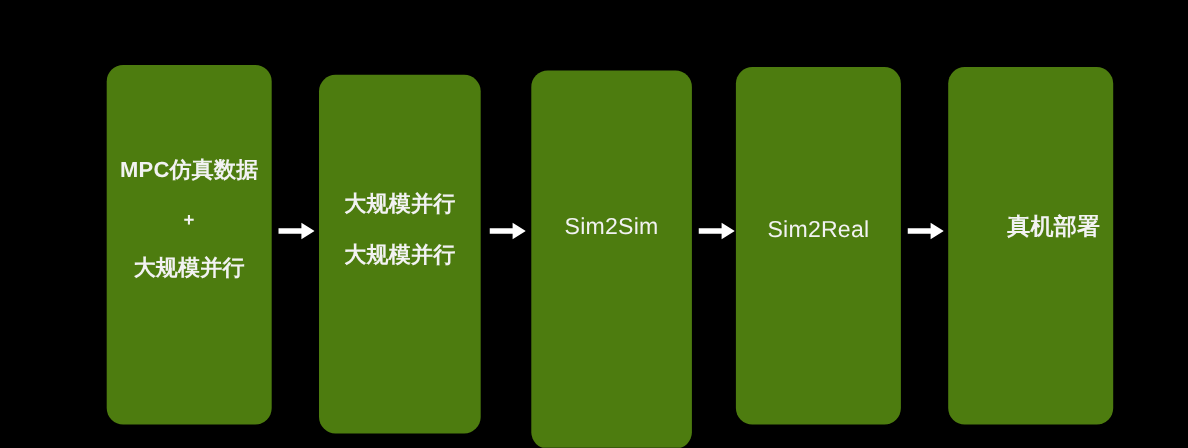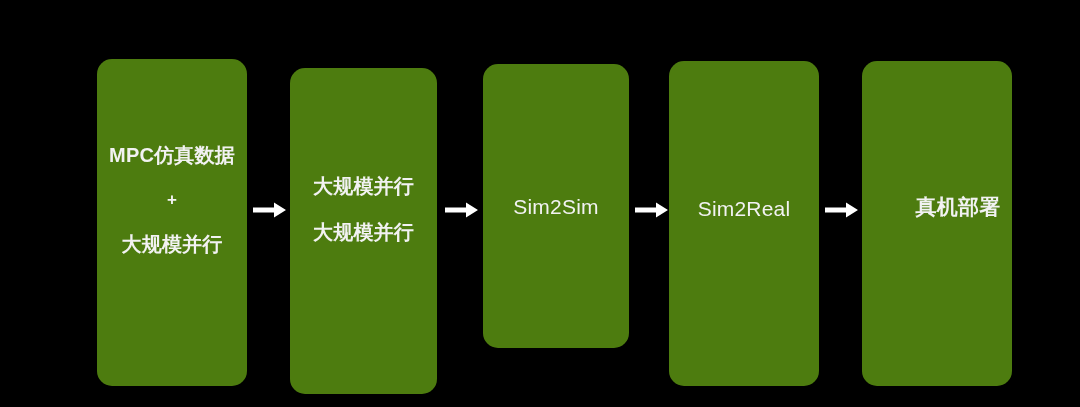--- a/index.html
+++ b/index.html
@@ -29,21 +29,21 @@
     box-sizing: border-box;
     display: flex;
     flex-direction: column;
     align-items: center;
     justify-content: center;
     text-decoration: underline;
   }
 
   .stage-box.box-1 { left: 97px;  top: 59px; width: 150px; height: 327px; }
   .stage-box.box-2 { left: 290px; top: 68px; width: 147px; height: 326px; }
-  .stage-box.box-3 { left: 483px; top: 64px; width: 146px; height: 284px; }
+  .stage-box.box-3 { left: 483px; top: 64px; width: 146px; height: 344px; }
   .stage-box.box-4 { left: 669px; top: 61px; width: 150px; height: 325px; }
   .stage-box.box-5 { left: 862px; top: 61px; width: 150px; height: 325px; }
 
   
   .stage-text {
     position: absolute;
     left: 0;
     right: 0;
     text-align: center;
     color: #ffffff;

